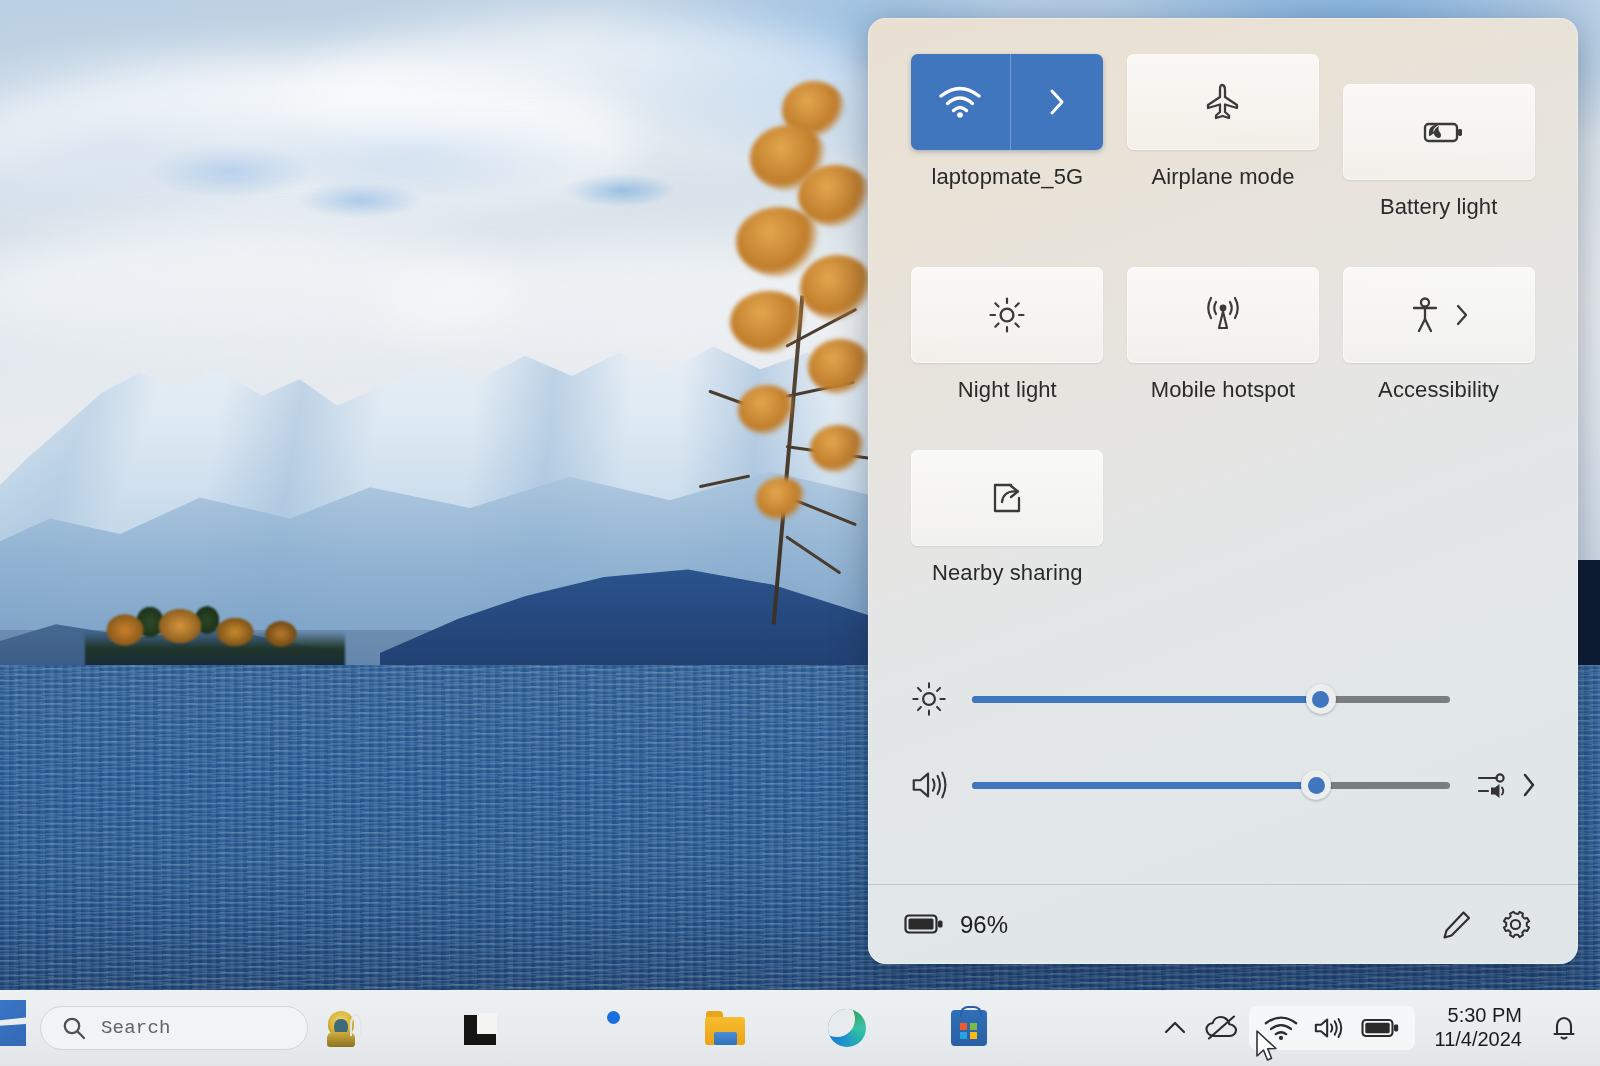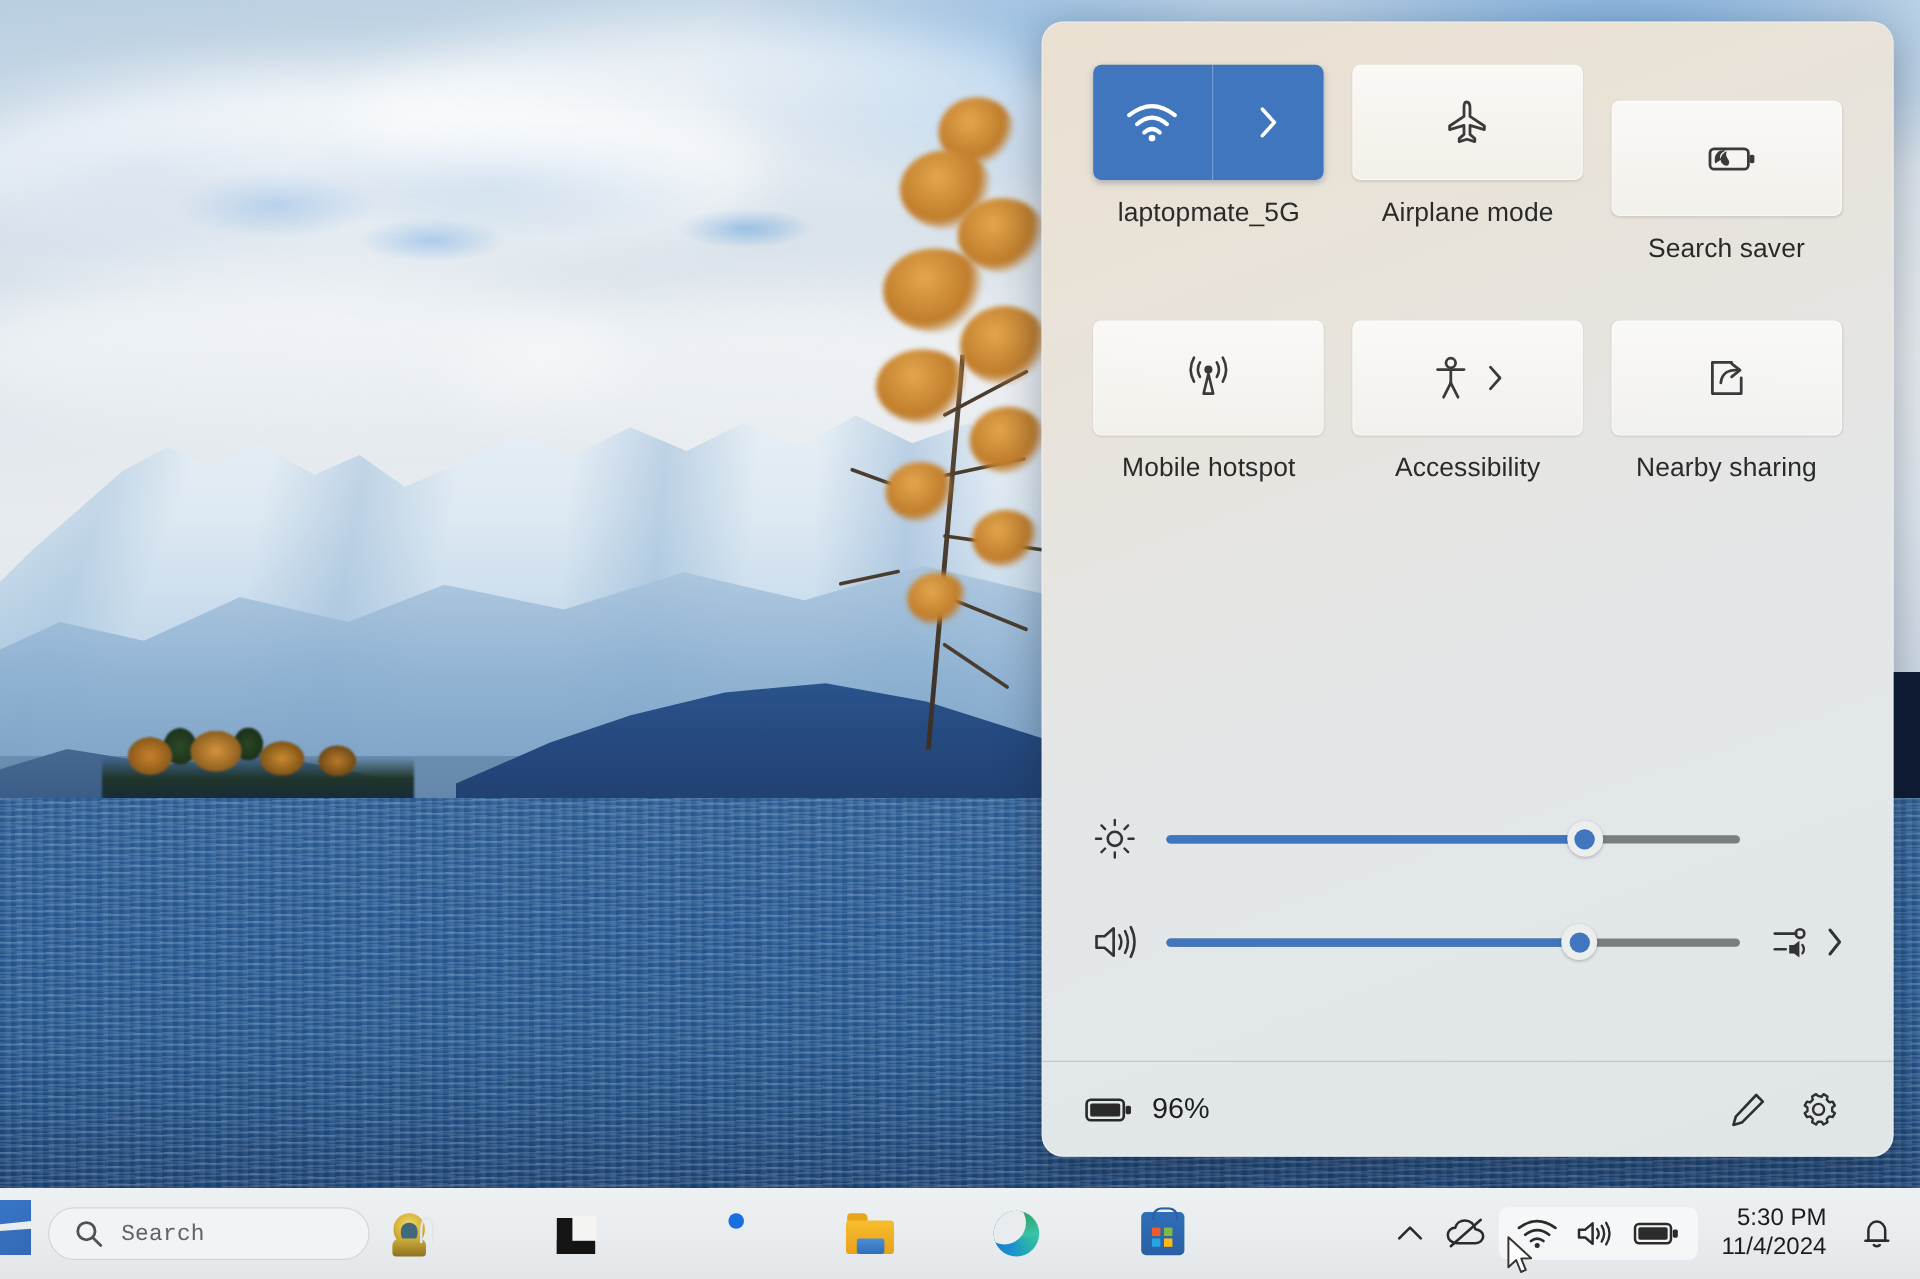--- a/index.html
+++ b/index.html
@@ -240,21 +240,21 @@
   }
   .thumb i{width:17px;height:17px;border-radius:50%;background:#3f76bd;display:block;}
   .slider-trail{flex:0 0 66px;display:flex;align-items:center;justify-content:flex-end;gap:4px;}
 
   
   .qs-divider{position:absolute;left:0;right:0;top:866px;height:1px;background:rgba(120,125,130,.30);}
   .qs-footer{
     position:absolute;left:0;right:0;top:867px;height:79px;
     display:flex;align-items:center;padding:0 34px 0 36px;box-sizing:border-box;
   }
-  .battery-chip{display:flex;align-items:center;gap:14px;}
+  .battery-chip{display:flex;align-items:flex-start;gap:14px;}
   .battery-pct{font-size:24px;color:#1e1e1e;}
   .qs-footer-spacer{flex:1;}
   .footer-btn{width:58px;height:58px;display:flex;align-items:center;justify-content:center;border-radius:6px;}
 
   svg{display:block;}
 </style>
 </head>
 <body>
 
 <div id="wallpaper">
@@ -336,23 +336,43 @@
       <div class="tile off">
         <span>
           <svg width="54" height="34" viewBox="0 0 54 34">
             <rect x="13" y="9" width="32" height="17" rx="3.5" fill="none" stroke="#3a3a3a" stroke-width="2.3"></rect>
             <rect x="46" y="14" width="4" height="7" rx="1.4" fill="#3a3a3a"></rect>
             <path d="M17 17.5 C17 12 22 9 26 10.5 C21 13 20.5 16 22.5 18 C18.5 20 16.5 24 17 17.5 Z" fill="#3a3a3a"></path>
             <path d="M24 22 C20 19 22 13 27 11 C25 16 29 17 29 20 C29 23 27 24 24 22 Z" fill="#3a3a3a"></path>
           </svg>
         </span>
       </div>
-      <div class="tile-label">Search saver</div>
-    </div>
-
+      <div class="tile-label">Battery light</div>
+    </div>
+
+    <div class="tilewrap" style="margin-top:30px;">
+      <div class="tile off">
+        <span>
+          <svg width="40" height="40" viewBox="0 0 40 40">
+            <circle cx="20" cy="20" r="6.4" fill="none" stroke="#3a3a3a" stroke-width="2.4"></circle>
+            <g stroke="#3a3a3a" stroke-width="2.2" stroke-linecap="round">
+              <line x1="20" y1="3.5" x2="20" y2="8"></line>
+              <line x1="20" y1="32" x2="20" y2="36.5"></line>
+              <line x1="3.5" y1="20" x2="8" y2="20"></line>
+              <line x1="32" y1="20" x2="36.5" y2="20"></line>
+              <line x1="8.3" y1="8.3" x2="11.5" y2="11.5"></line>
+              <line x1="28.5" y1="28.5" x2="31.7" y2="31.7"></line>
+              <line x1="31.7" y1="8.3" x2="28.5" y2="11.5"></line>
+              <line x1="11.5" y1="28.5" x2="8.3" y2="31.7"></line>
+            </g>
+          </svg>
+        </span>
+      </div>
+      <div class="tile-label">Night light</div>
+    </div>
 
     <div class="tilewrap" style="margin-top:30px;">
       <div class="tile off">
         <span>
           <svg width="46" height="40" viewBox="0 0 46 40">
             <circle cx="23" cy="13" r="3.4" fill="#3a3a3a"></circle>
             <path d="M23 16.5 L19 33 L27 33 Z" fill="none" stroke="#3a3a3a" stroke-width="2.2" stroke-linejoin="round"></path>
             <path d="M16 7 Q12.5 13 16 19" fill="none" stroke="#3a3a3a" stroke-width="2.2" stroke-linecap="round"></path>
             <path d="M30 7 Q33.5 13 30 19" fill="none" stroke="#3a3a3a" stroke-width="2.2" stroke-linecap="round"></path>
             <path d="M11 3 Q5.5 13 11 23" fill="none" stroke="#3a3a3a" stroke-width="2.2" stroke-linecap="round"></path>

